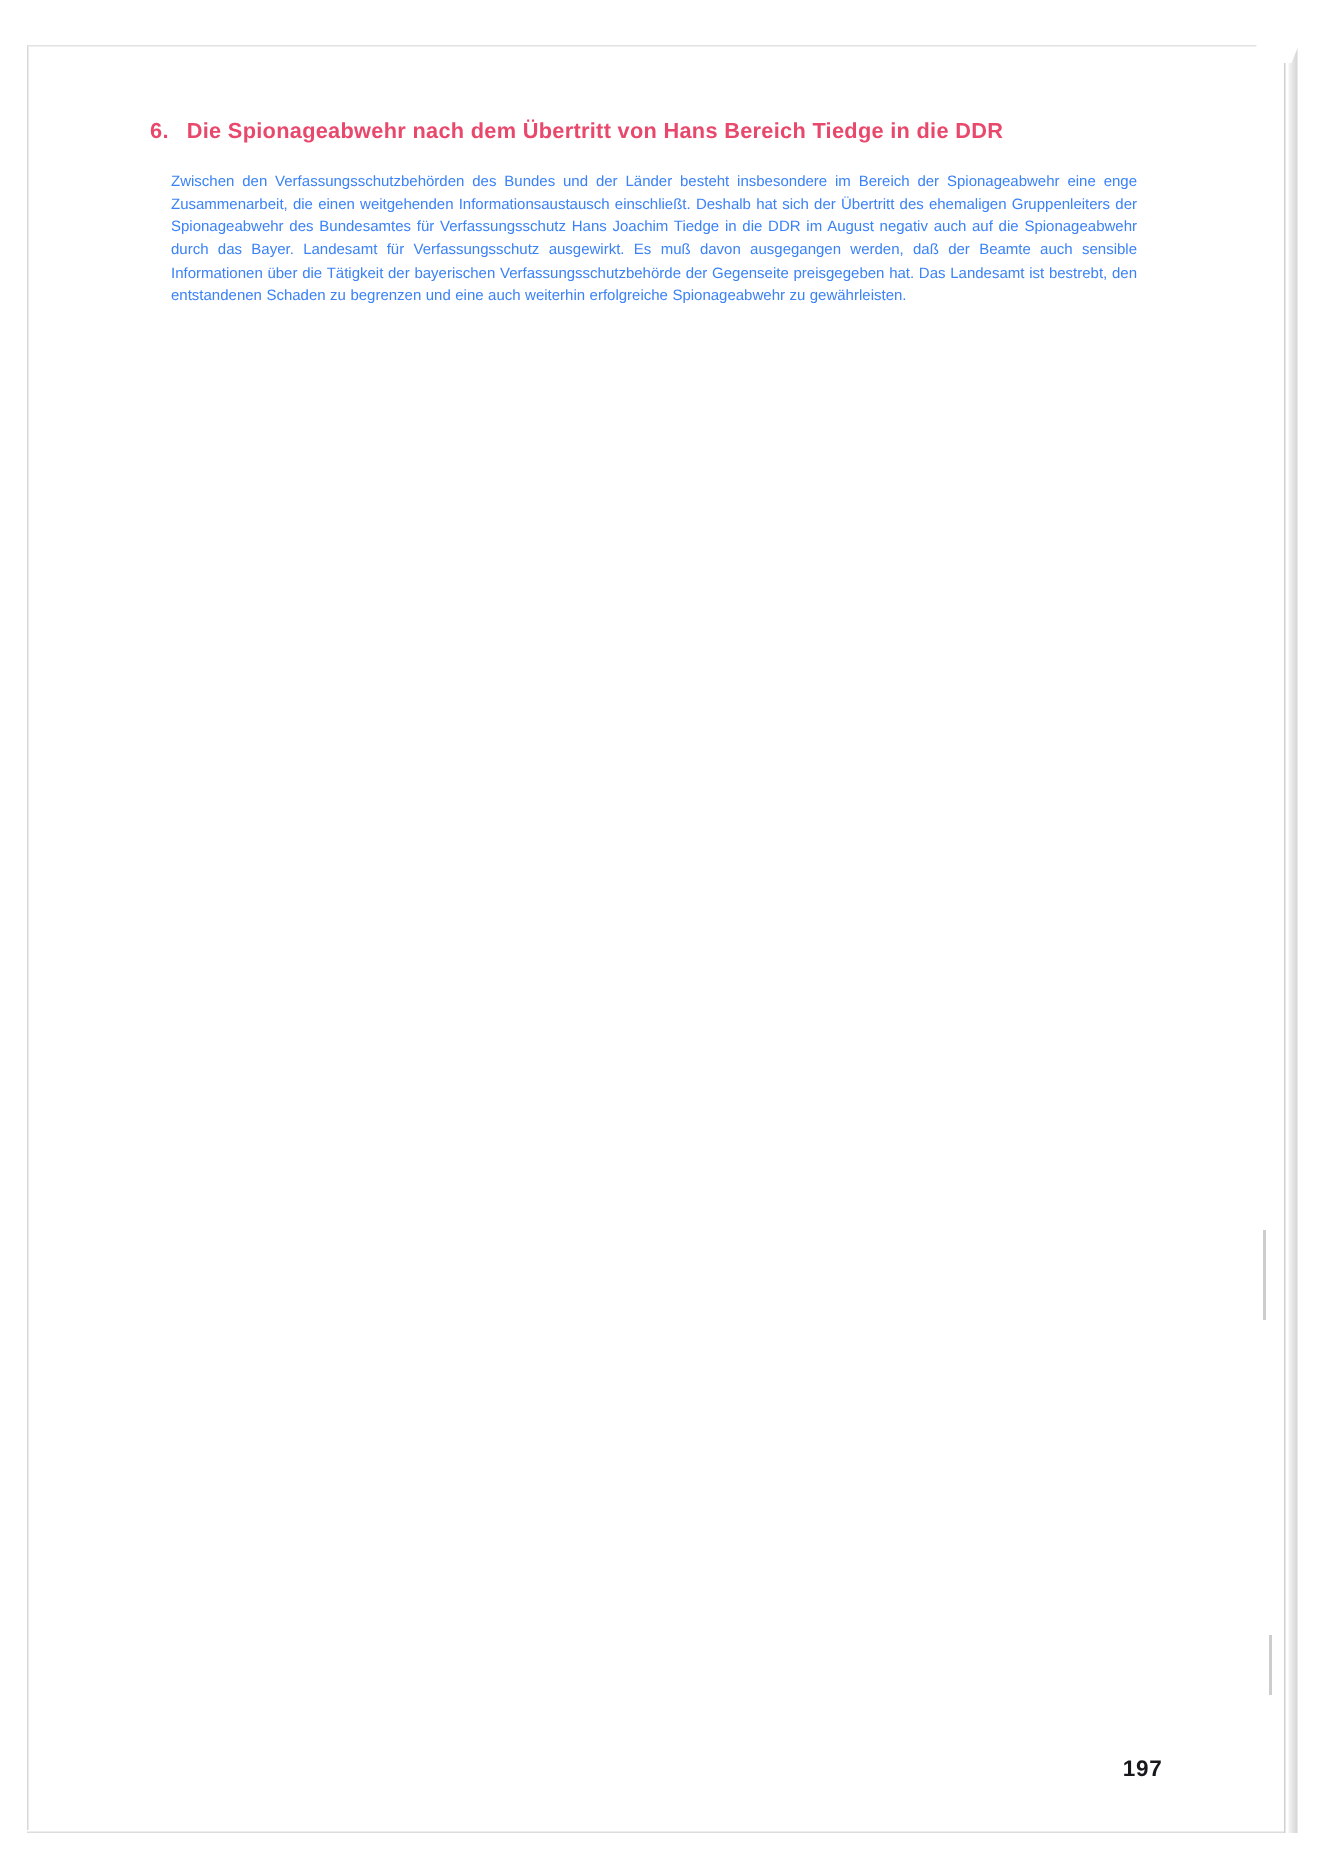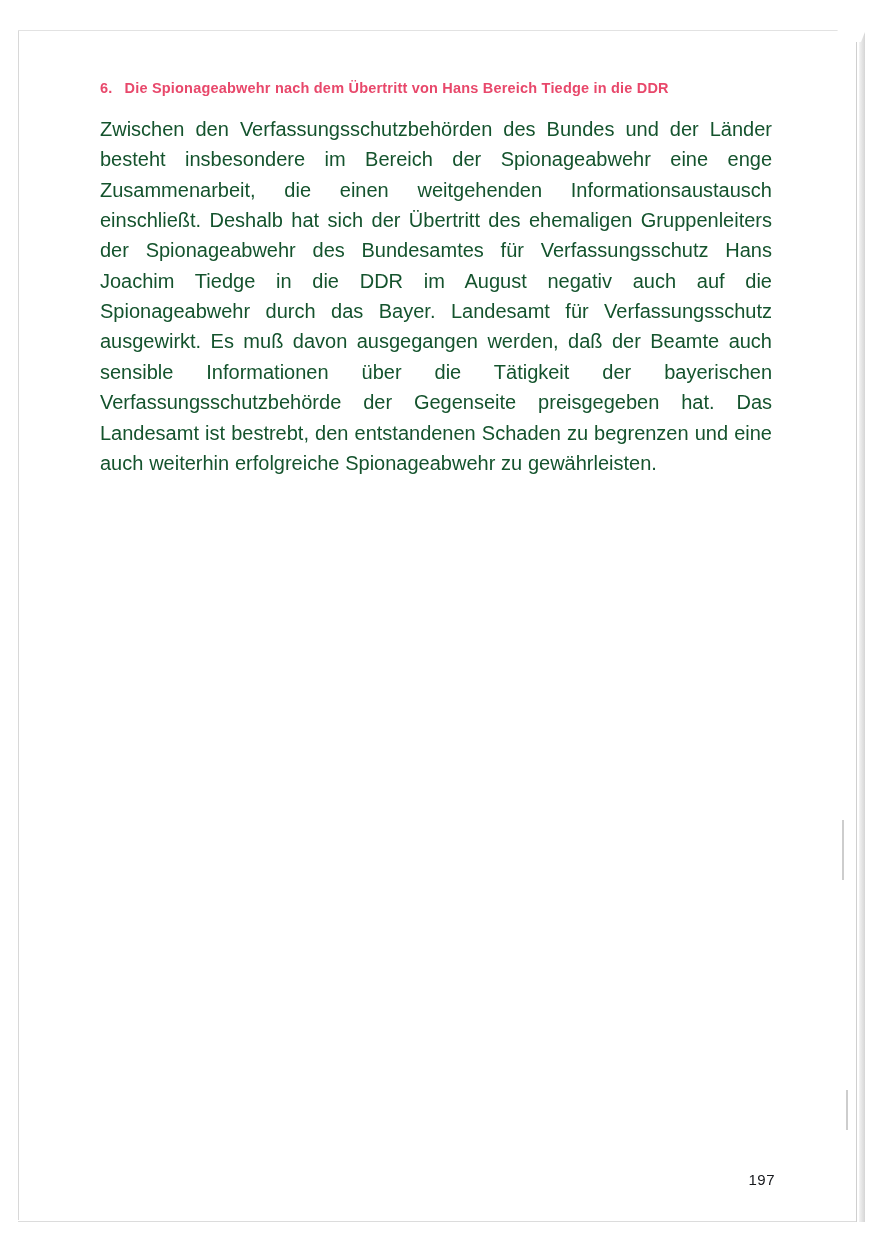--- a/index.html
+++ b/index.html
@@ -83,34 +83,35 @@
     display: flex;
     gap: 12px;
   }
   .section-heading .num {
     flex: 0 0 auto;
   }
   .section-heading .txt {
     flex: 1 1 auto;
   }
   .body-text {
-    color: #14532d;
-    font-size: 20px;
+    color: #3b82f6;
+    font-size: 10px;
     line-height: 1.52;
     text-align: justify;
-    margin: 0;
+    margin: 14px;
     word-spacing: 0.2px;
   }
   .page-number {
     position: absolute;
     right: 110px;
     bottom: 58px;
     font-size: 15px;
     color: #16181c;
     letter-spacing: 0.5px;
+    font-weight: bold;
   }
   .speck {
     position: absolute;
     background: #cdcdcd;
   }
 </style>
 </head>
 <body>
 
 <div class="page">

